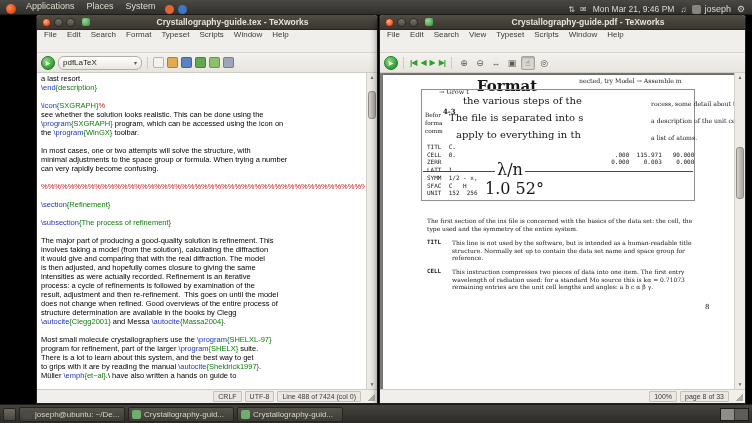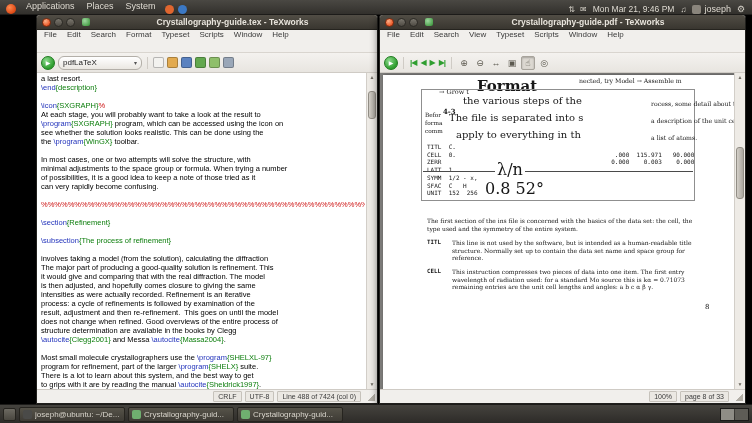--- a/index.html
+++ b/index.html
@@ -159,38 +159,36 @@
         <span class="tool-blob" style="background: rgb(143, 191, 106);"></span>
         <span class="tool-blob" style="background: rgb(154, 167, 184);"></span>
       </span>
   </div>
   <div class="editor">
     <div id="editor-text">
         <div class="eline"><span class="seg-p">a last resort.</span></div>
         <div class="eline"><span class="seg-c">\end</span><span class="seg-g">{description}</span></div>
         <div class="eline"> </div>
         <div class="eline"><span class="seg-c">\icon</span><span class="seg-g">{SXGRAPH}</span><span class="seg-m">%</span></div>
-        <div class="eline"><span class="seg-p">At each stage, you will probably want to take a look at the result to</span></div>
+        <div class="eline"><span class="seg-p">see whether the solution looks realistic. This can be done using the</span></div>
         <div class="eline"><span class="seg-c">\program</span><span class="seg-g">{SXGRAPH}</span><span class="seg-p"> program, which can be accessed using the icon on</span></div>
-        <div class="eline"><span class="seg-p">see whether the solution looks realistic. This can be done using the</span></div>
         <div class="eline"><span class="seg-p">the </span><span class="seg-c">\program</span><span class="seg-g">{WinGX}</span><span class="seg-p"> toolbar.</span></div>
         <div class="eline"> </div>
         <div class="eline"><span class="seg-p">In most cases, one or two attempts will solve the structure, with</span></div>
         <div class="eline"><span class="seg-p">minimal adjustments to the space group or formula. When trying a number</span></div>
-        <div class="eline"><span class="seg-p">of possibilities, it is a good idea to keep a note of those tried as it</span></div>
         <div class="eline"><span class="seg-p">can very rapidly become confusing.</span></div>
         <div class="eline"> </div>
         <div class="eline"><span class="seg-m">%%%%%%%%%%%%%%%%%%%%%%%%%%%%%%%%%%%%%%%%%%%%%%%%%%%%%%%%%%%%%%%%%%%%%%%%</span></div>
         <div class="eline"> </div>
         <div class="eline"><span class="seg-c">\section</span><span class="seg-g">{Refinement}</span></div>
         <div class="eline"> </div>
         <div class="eline"><span class="seg-c">\subsection</span><span class="seg-g">{The process of refinement}</span></div>
         <div class="eline"> </div>
+        <div class="eline"><span class="seg-p">The major part of producing a good-quality solution is refinement. This</span></div>
         <div class="eline"><span class="seg-p">involves taking a model (from the solution), calculating the diffraction</span></div>
-        <div class="eline"><span class="seg-p">The major part of producing a good-quality solution is refinement. This</span></div>
         <div class="eline"><span class="seg-p">it would give and comparing that with the real diffraction. The model</span></div>
         <div class="eline"><span class="seg-p">is then adjusted, and hopefully comes closure to giving the same</span></div>
         <div class="eline"><span class="seg-p">intensities as were actually recorded. Refinement is an iterative</span></div>
         <div class="eline"><span class="seg-p">process: a cycle of refinements is followed by examination of the</span></div>
         <div class="eline"><span class="seg-p">result, adjustment and then re-refinement.  This goes on until the model</span></div>
         <div class="eline"><span class="seg-p">does not change when refined. Good overviews of the entire process of</span></div>
         <div class="eline"><span class="seg-p">structure determination are available in the books by Clegg</span></div>
         <div class="eline"><span class="seg-c">\autocite</span><span class="seg-g">{Clegg2001}</span><span class="seg-p"> and Messa </span><span class="seg-c">\autocite</span><span class="seg-g">{Massa2004}</span><span class="seg-p">.</span></div>
         <div class="eline"> </div>
         <div class="eline"><span class="seg-p">Most small molecule crystallographers use the </span><span class="seg-c">\program</span><span class="seg-g">{SHELXL-97}</span></div>
@@ -270,21 +268,21 @@
           <div>comm</div>
         </div>
       <div id="rightfrags">
           <div>rocess, some detail about the</div>
           <div>a description of the unit cell</div>
           <div>a list of atoms.</div>
         </div>
       <div id="codeblock"><div>TITL  C.</div><div>CELL  0.                                            .000  115.971   90.000</div><div>ZERR                                               0.000    0.003    0.000</div><div>LATT  1</div><div>SYMM  1/2 - x,</div><div>SFAC  C   H</div><div>UNIT  152  256  16</div></div>
       <div class="lens-rule"></div>
       <div class="lensfrag lensfrag1">λ/n</div>
-      <div class="lensfrag lensfrag2">0.8 52°</div>
+      <div class="lensfrag lensfrag2">1.0 52°</div>
       <div id="introblock">
           <div>The first section of the ins file is concerned with the basics of the data set: the cell, the</div>
           <div>type used and the symmetry of the entire system.</div>
         </div>
       <div class="page-num">8</div>
     <div class="defitem defitem0">
           <span class="term">TITL</span>
           <div class="defbody">
             <div>This line is not used by the software, but is intended as a human-readable title</div>
             <div>structure.  Normally set up to contain the data set name and space group for</div>

